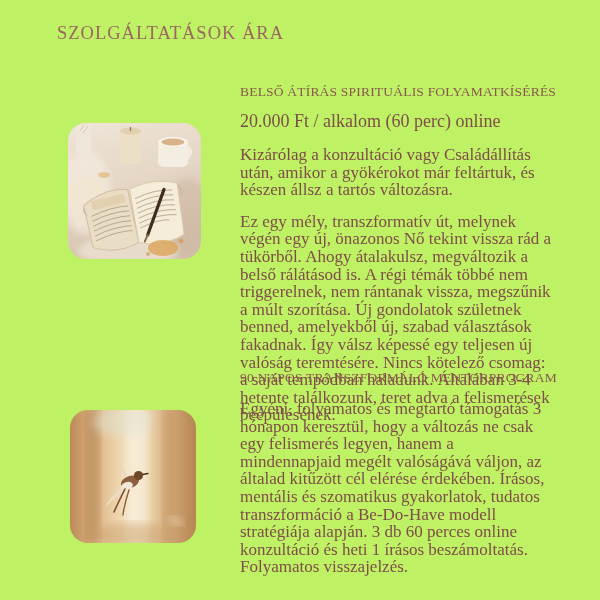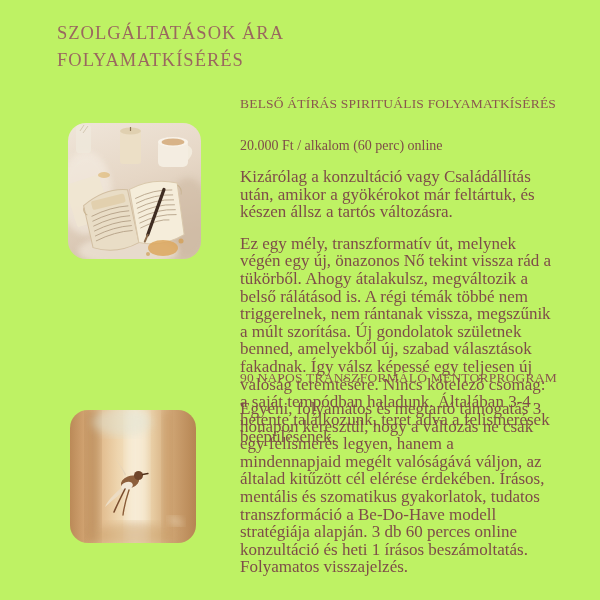--- a/index.html
+++ b/index.html
@@ -21,48 +21,47 @@
     letter-spacing: 1px;
   }
   .photo {
     position: absolute;
     border-radius: 18px;
     overflow: hidden;
   }
   .photo1 { left: 68px; top: 123px; width: 133px; height: 136px; }
   .photo2 { left: 70px; top: 410px; width: 126px; height: 133px; }
   .text-col { position: absolute; left: 240px; width: 332px; }
-  .text1 { top: 96px; }
+  .text1 { top: 84px; }
   .text2 { top: 370px; }
   .sec-title {
     color: #8a574f;
     font-size: 13.5px;
     letter-spacing: 0.2px;
     white-space: nowrap;
   }
   .price {
-    margin-top: 26px;
+    margin-top: 11px;
     color: #7e4d49;
-    font-size: 14px;
+    font-size: 18px;
   }
   .body {
     margin: 14px 16px 0 0;
     color: #7e4d49;
     font-size: 17px;
     line-height: 17.6px;
   }
 </style>
 </head>
 <body>
 
 <div class="page">
 
   <div class="header">
     <div>SZOLGÁLTATÁSOK ÁRA</div>
-    <div>FOLYAMATKÍSÉRÉS</div>
   </div>
 
   <div class="photo photo1">
     <svg width="133" height="136" viewBox="0 0 133 136">
       <defs>
         <linearGradient id="bg1" x1="0" y1="0" x2="0.3" y2="1">
           <stop offset="0" stop-color="#efe5d9"></stop>
           <stop offset="0.5" stop-color="#e6d7c6"></stop>
           <stop offset="1" stop-color="#d5c2ae"></stop>
         </linearGradient>

